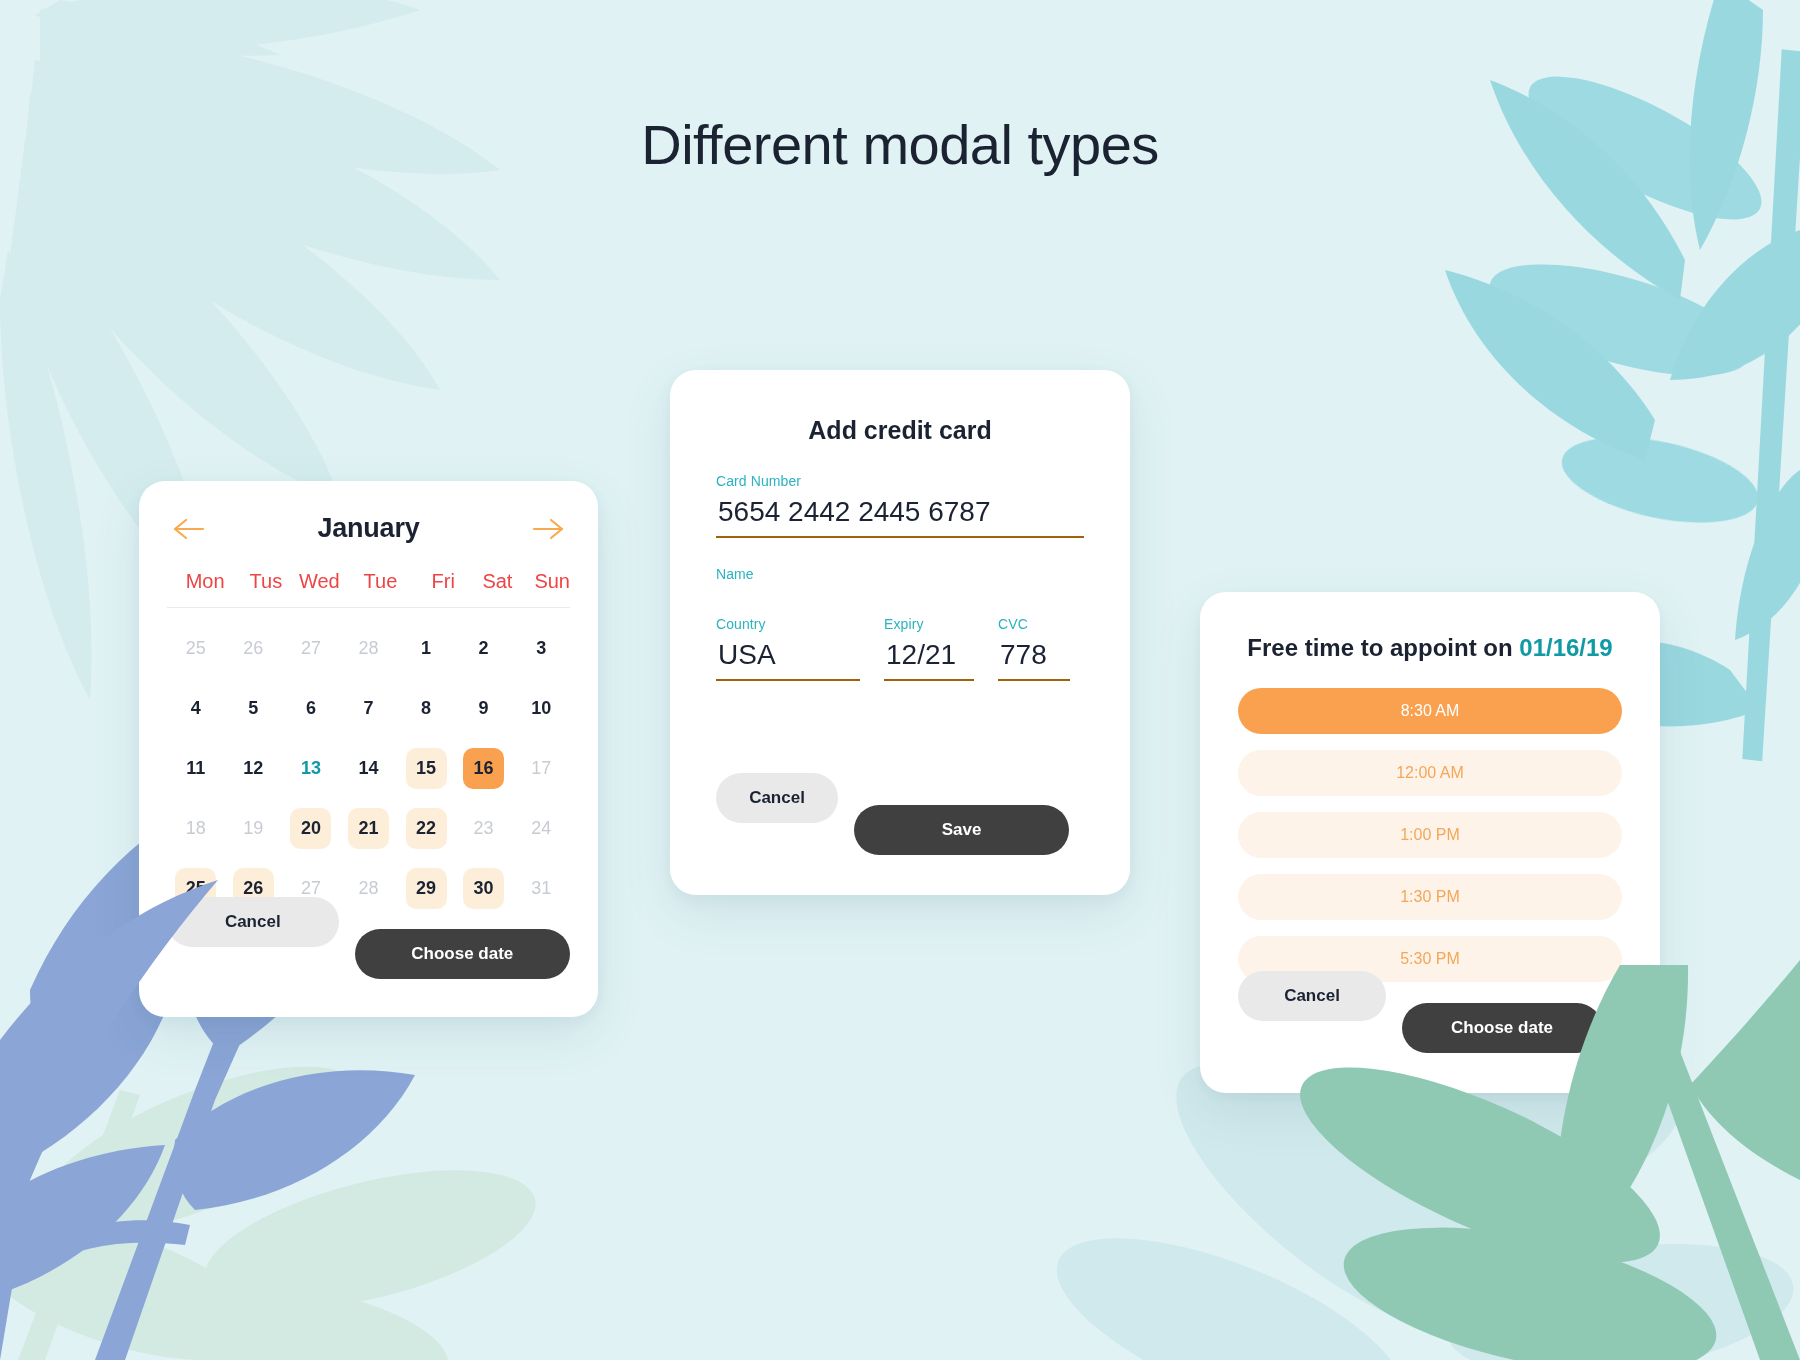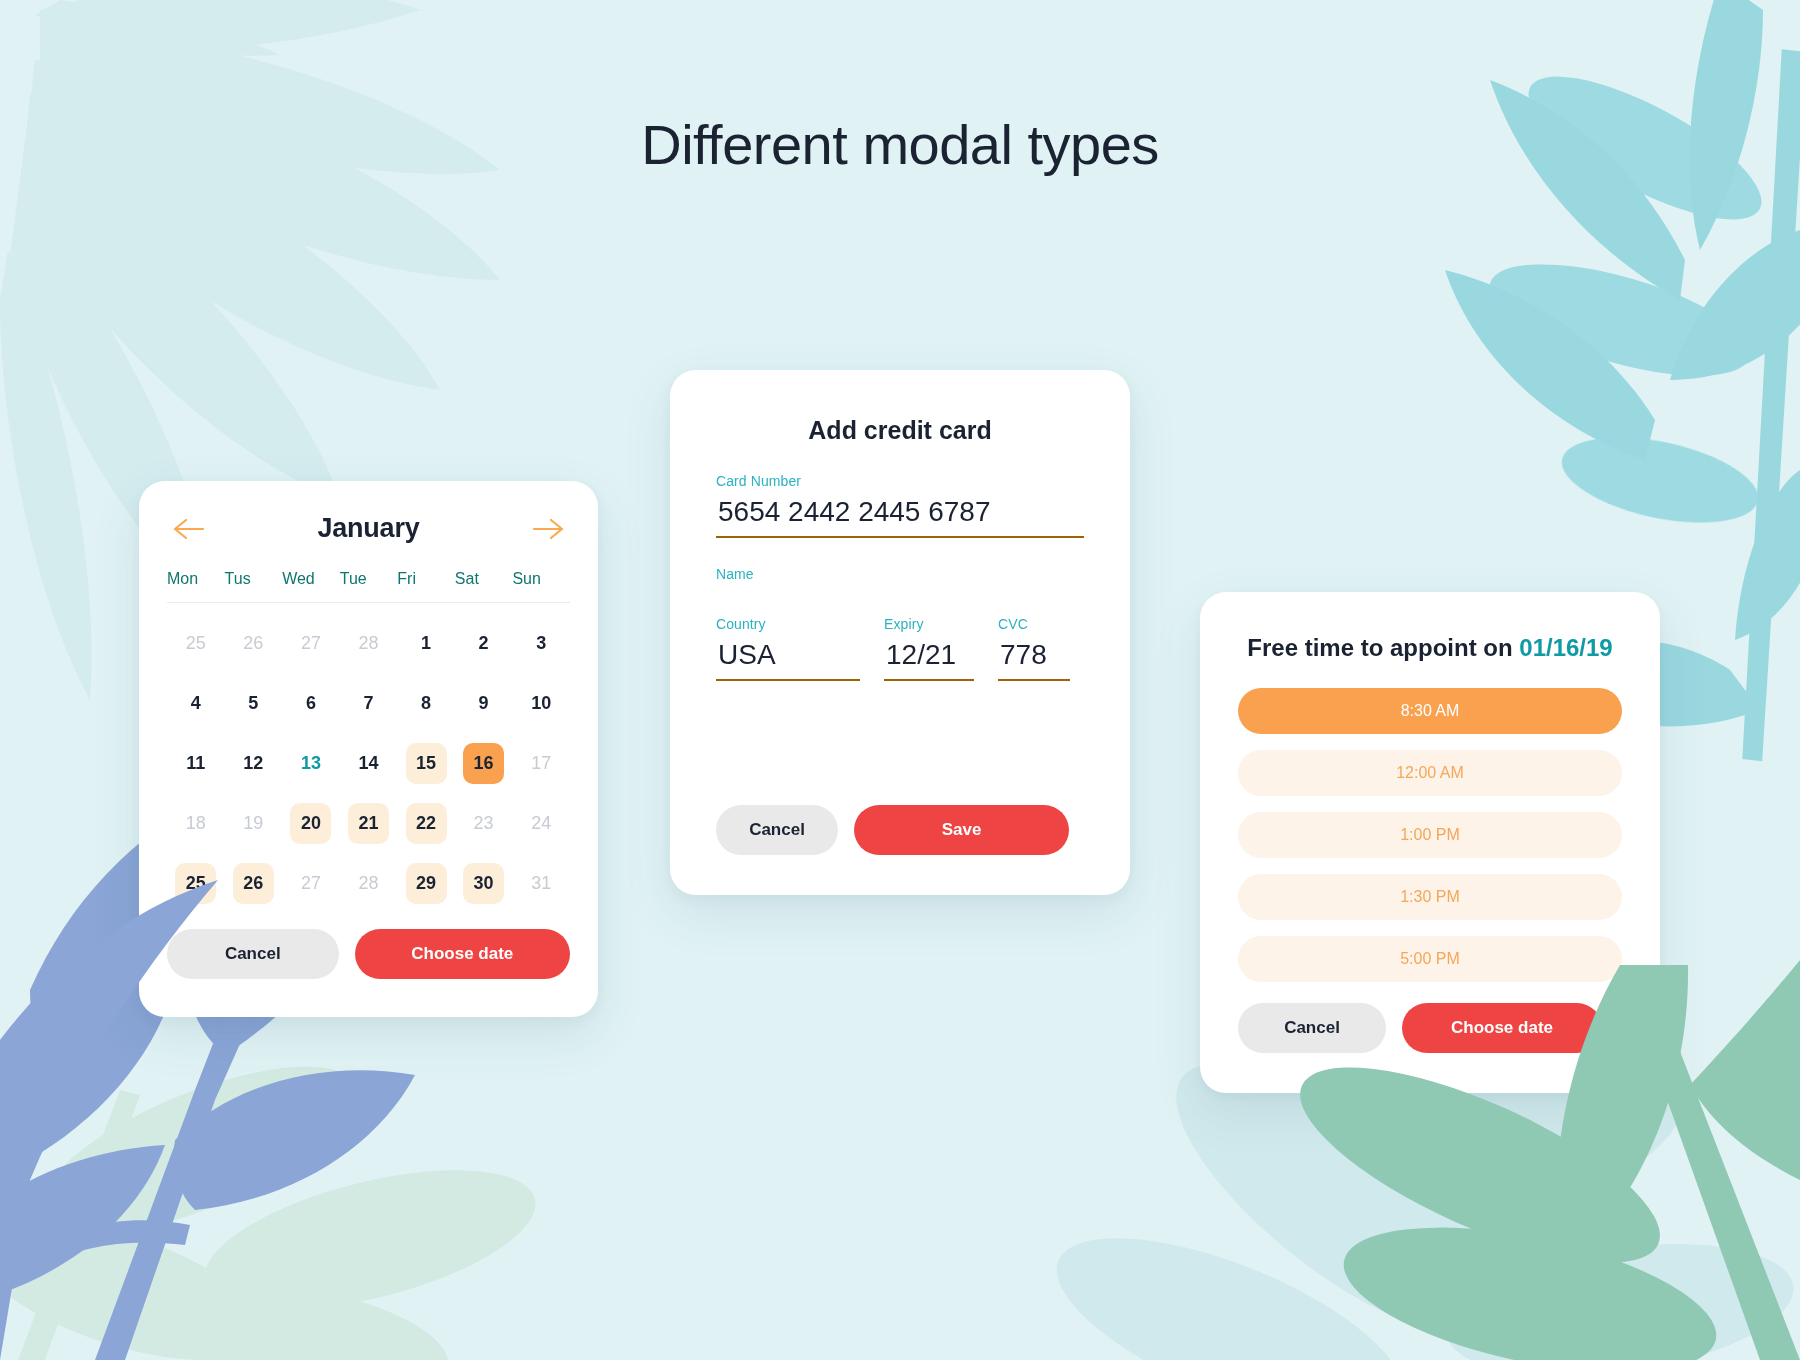--- a/index.html
+++ b/index.html
@@ -68,23 +68,23 @@
     font-weight: 700;
     color: #1b2333;
     letter-spacing: -0.2px;
   }
   .cal-weekdays {
     display: grid;
     grid-template-columns: repeat(7, 1fr);
     padding: 26px 28px 0 28px;
   }
   .cal-weekday {
-    text-align: left;
-    font-size: 16px;
-    color: #0f766e;
+    text-align: right;
+    font-size: 20px;
+    color: #ef4444;
     font-weight: 400;
     padding-bottom: 14px;
   }
   .cal-divider {
     margin: 0 28px;
     height: 1px;
     background: #e9ecef;
   }
   .cal-grid {
     display: grid;
@@ -132,22 +132,23 @@
     display: flex;
     align-items: center;
     justify-content: center;
     cursor: pointer;
   }
   .btn-cancel {
     background: #e9e9e9;
     color: #1b2333;
   }
   .btn-primary {
-    background: #ef4444;
+    background: #404040;
     color: #ffffff;
+    margin-top: 32px;
   }
   #calendar-actions { bottom: 38px; }
   #calendar-actions .btn-cancel { width: 179px; }
   #calendar-actions .btn-primary { width: 225px; }
 
   
   #card-modal {
     left: 670px;
     top: 370px;
     width: 460px;
@@ -476,21 +477,21 @@
 
 <div class="modal" id="time-modal">
   <div class="time-title">
     <span>Free time to appoint on </span><span class="accent">01/16/19</span>
   </div>
   <div class="slots" id="time-slots">
       <div class="slot selected">8:30 AM</div>
       <div class="slot">12:00 AM</div>
       <div class="slot">1:00 PM</div>
       <div class="slot">1:30 PM</div>
-      <div class="slot">5:00 PM</div>
+      <div class="slot">5:30 PM</div>
     </div>
   <div class="modal-actions" id="time-actions">
     <button class="btn btn-cancel">Cancel</button>
     <button class="btn btn-primary">Choose date</button>
   </div>
 </div>
 
 <svg id="fg-decor" viewBox="0 0 1800 1360">
 
   <g fill="#8aa5d6">

